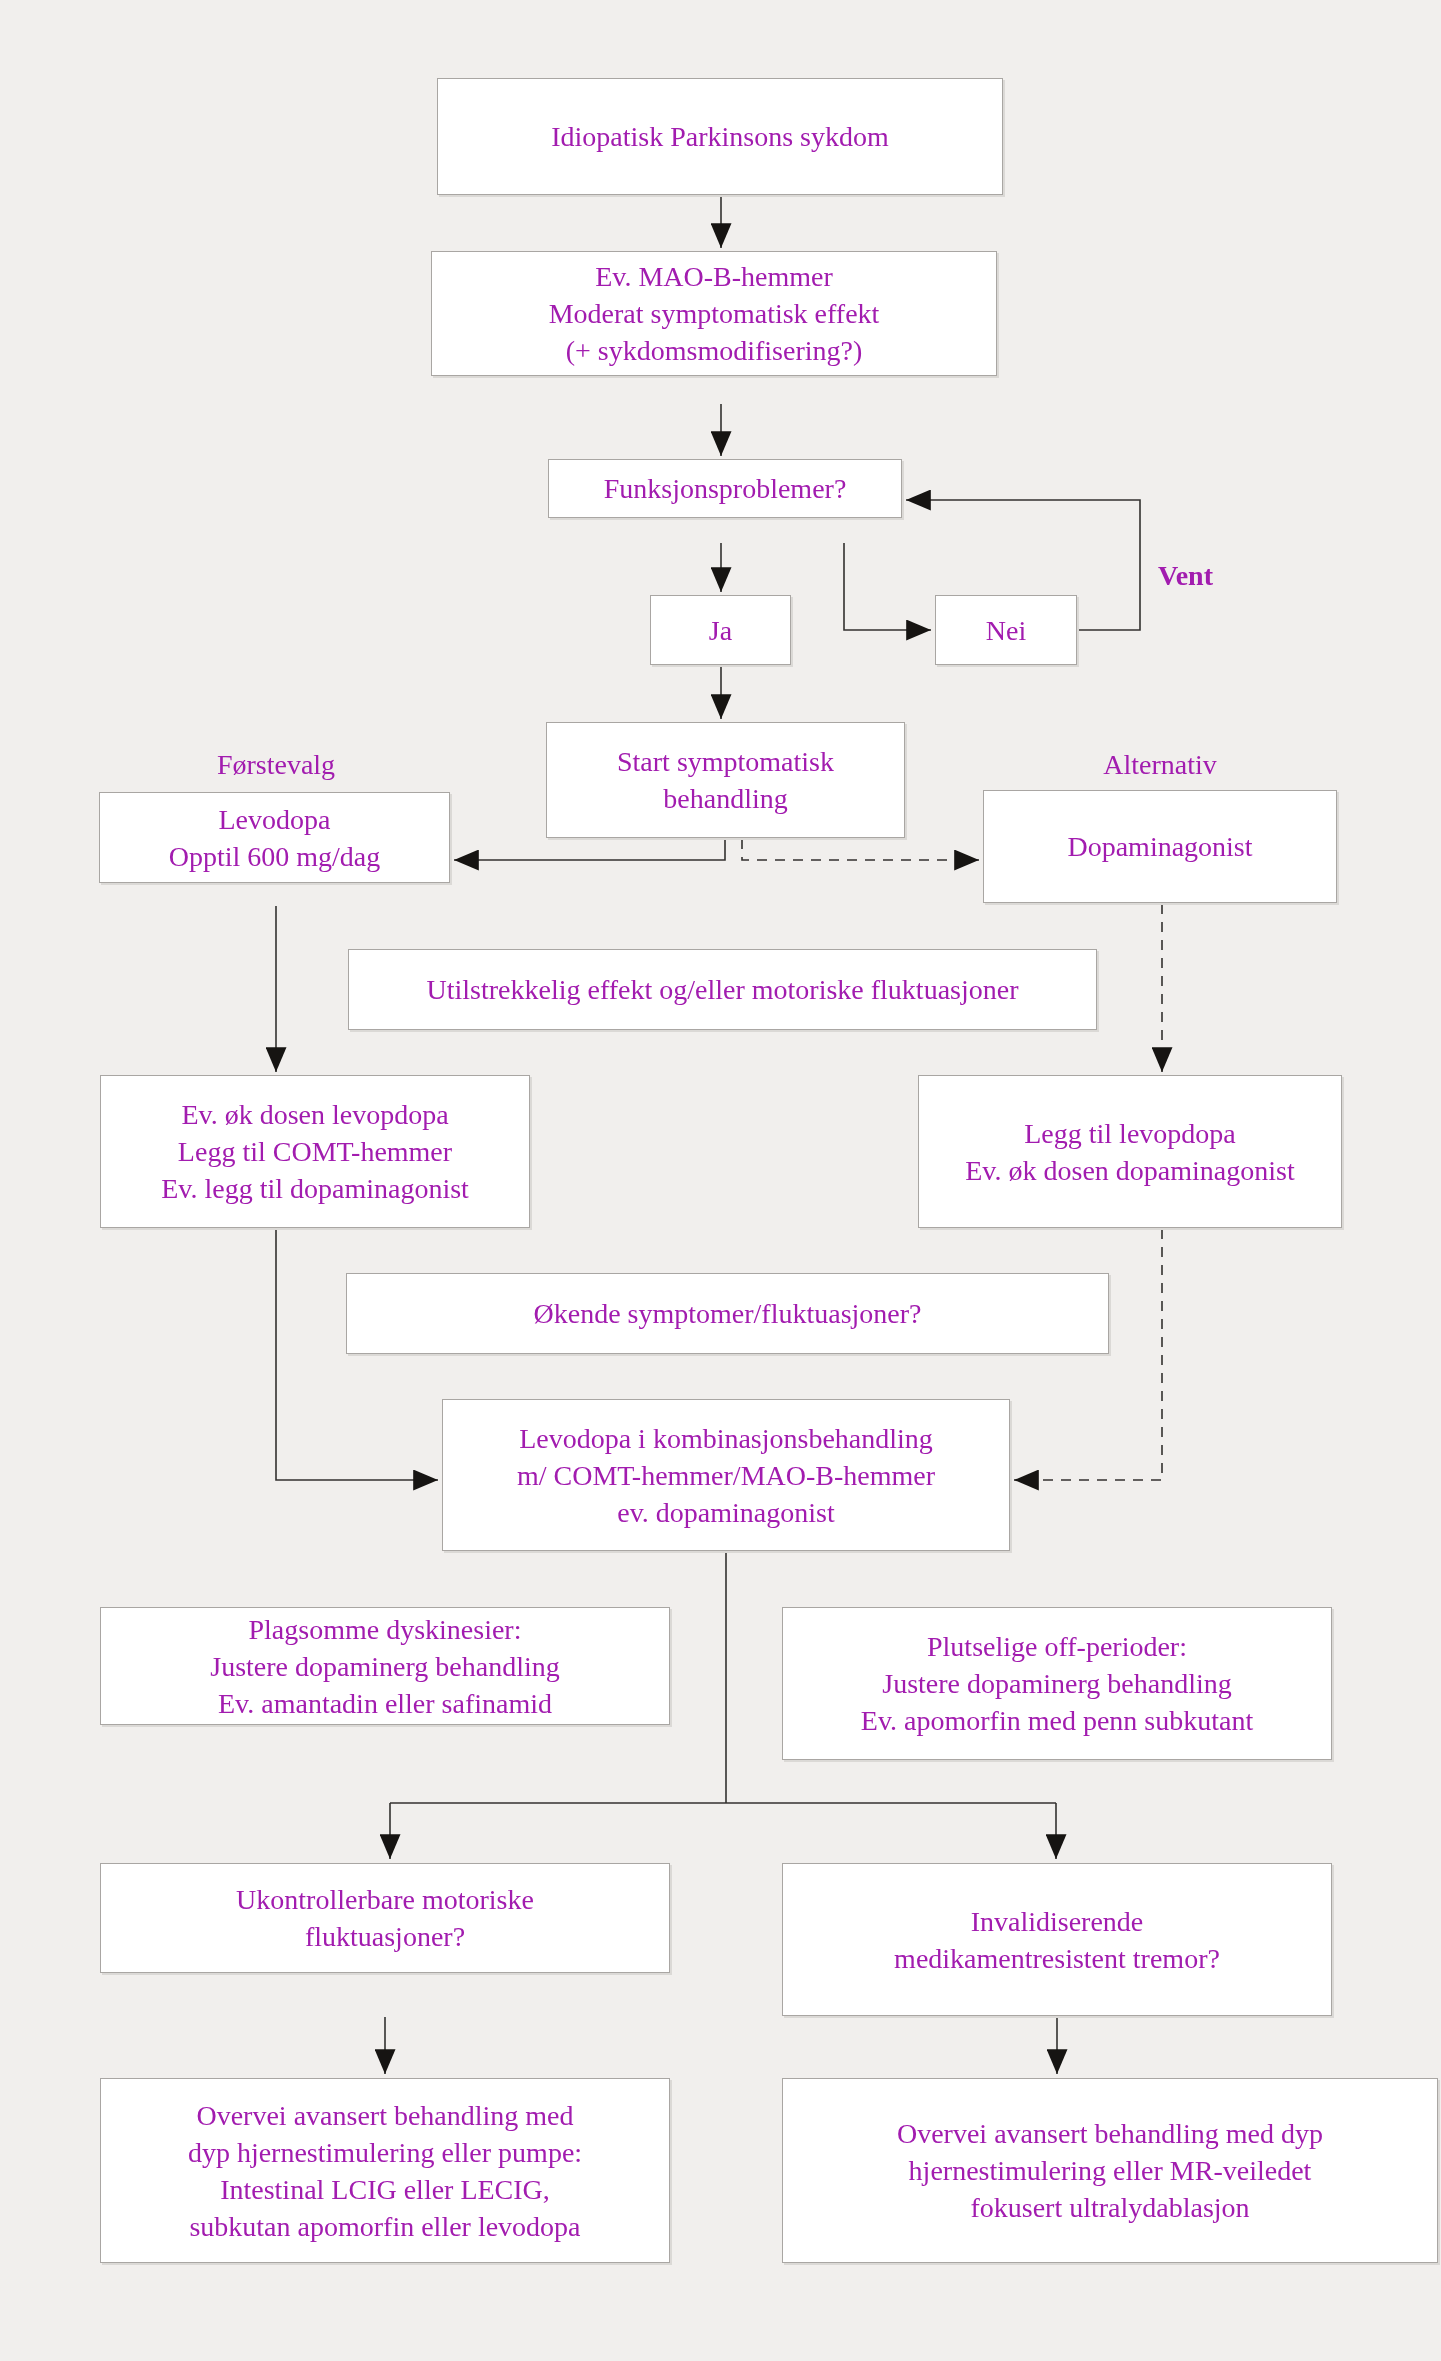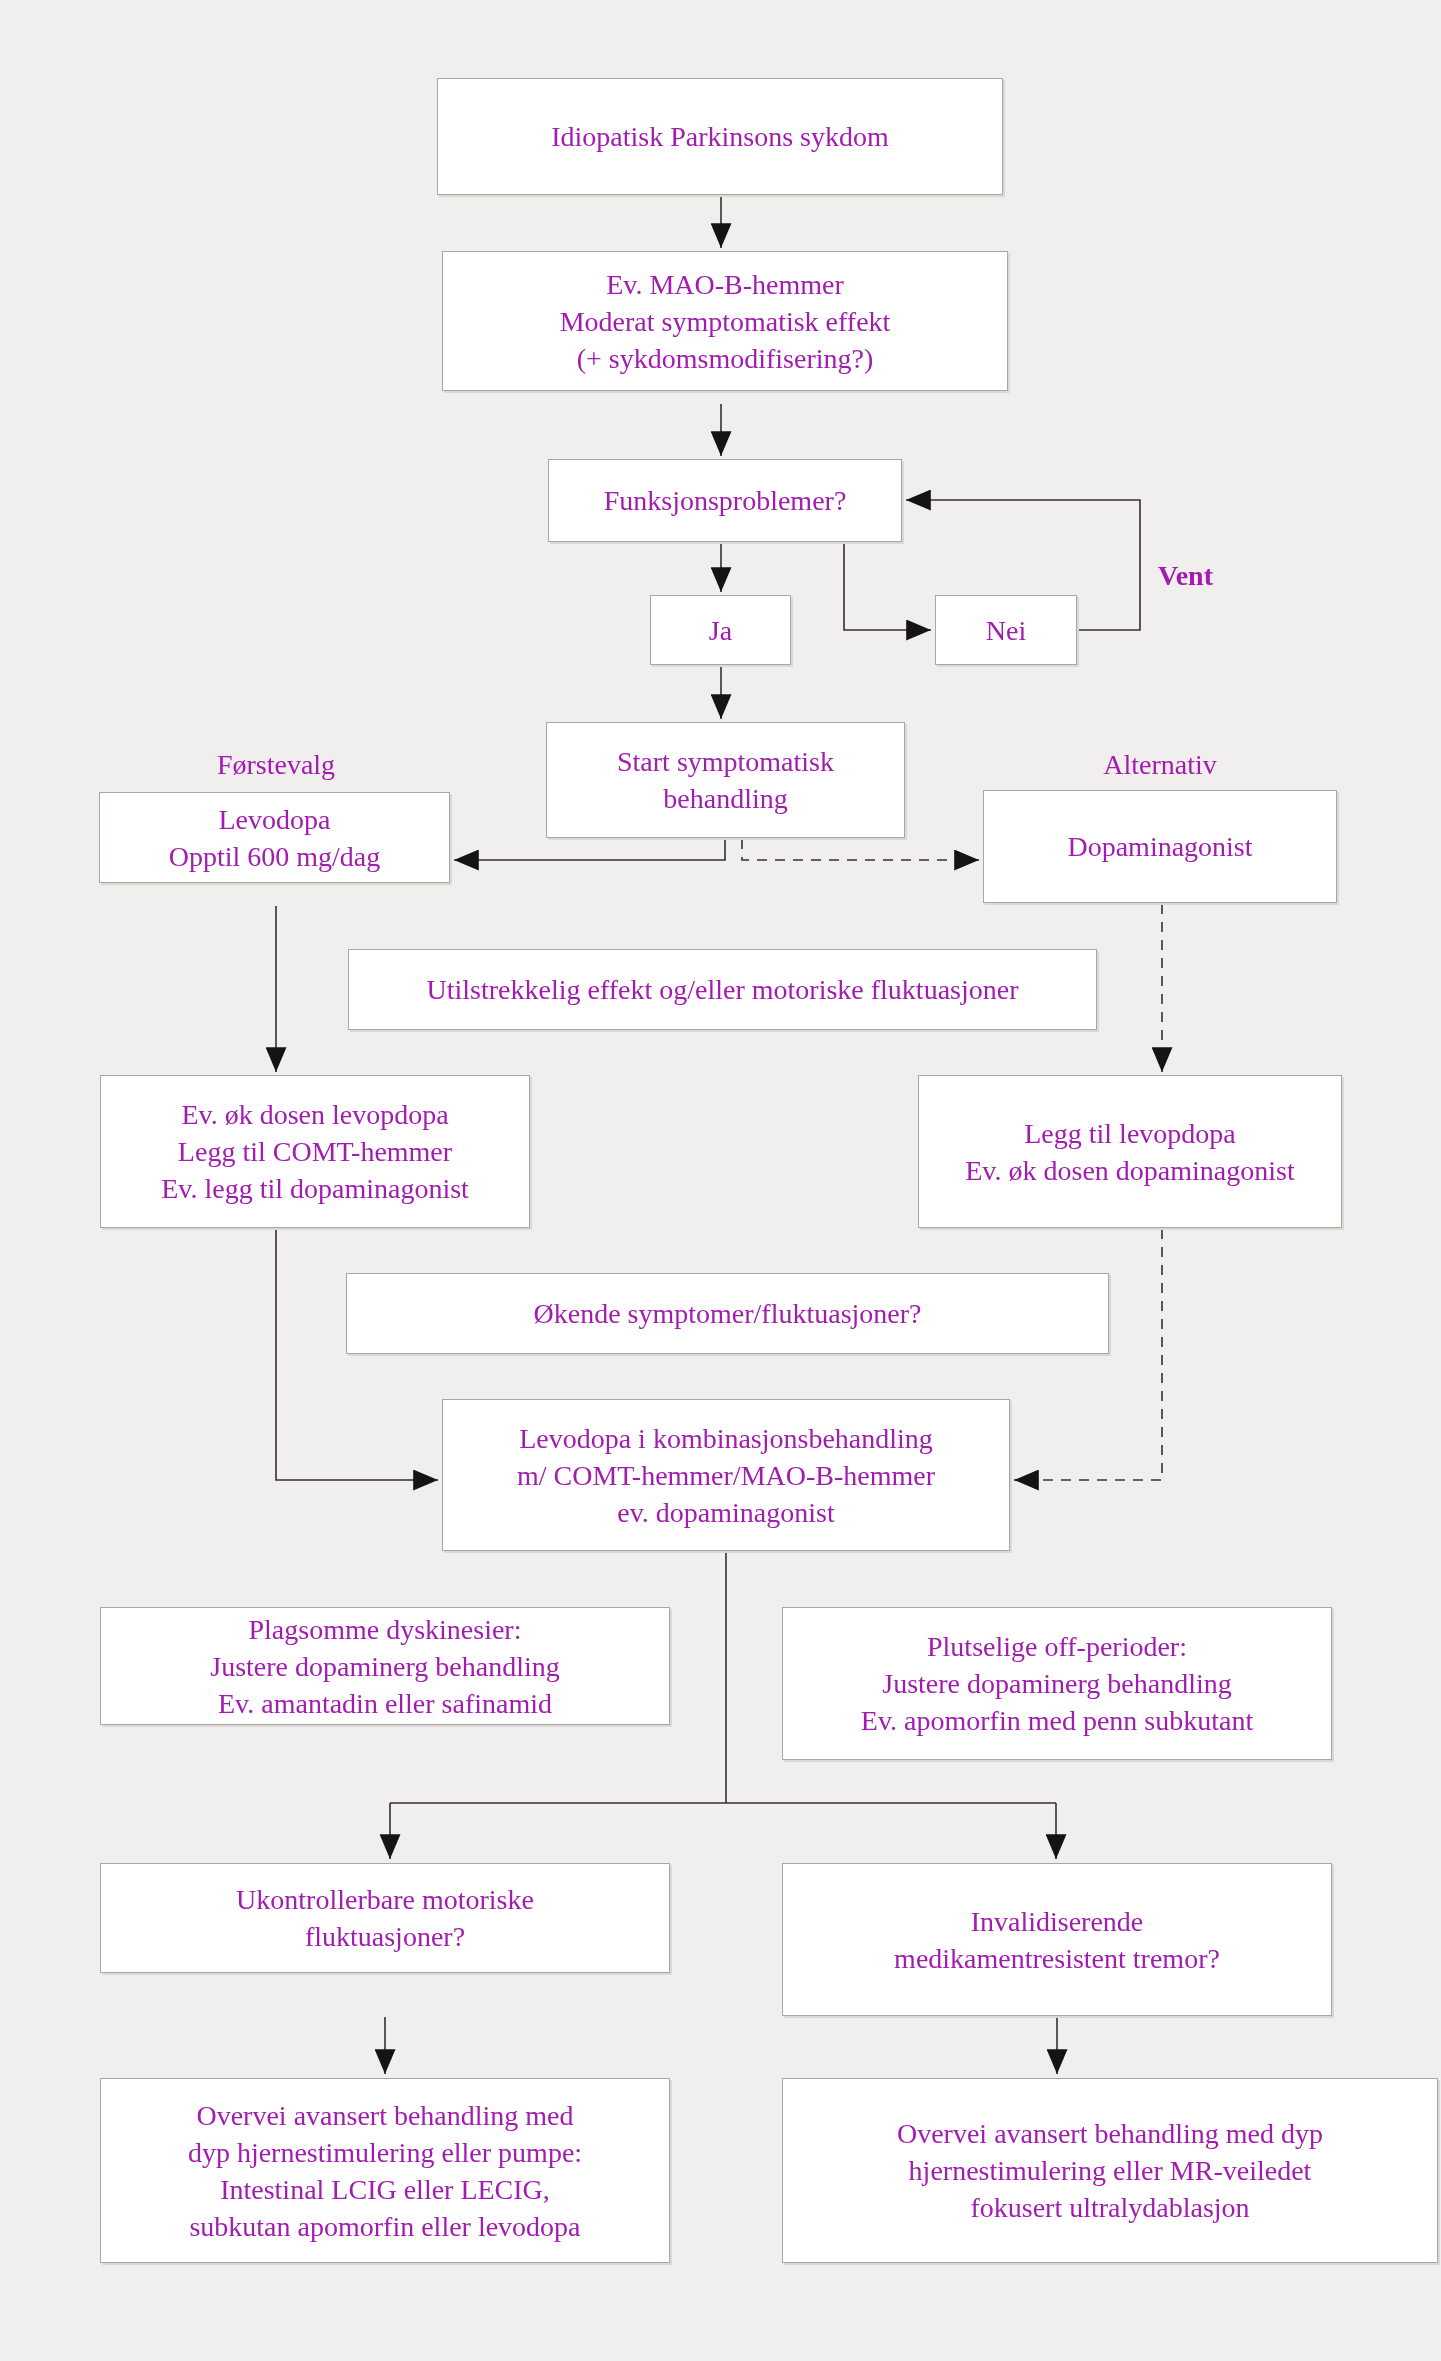--- a/index.html
+++ b/index.html
@@ -64,27 +64,27 @@
     <path class="wire" d="M390 1803 V1859" marker-end="url(#ah)"></path>
     <path class="wire" d="M1056 1803 V1859" marker-end="url(#ah)"></path>
     <path class="wire" d="M385 2017 V2074" marker-end="url(#ah)"></path>
     <path class="wire" d="M1057 2017 V2074" marker-end="url(#ah)"></path>
   </svg>
 
   <div class="node" style="left:437px;top:78px;width:566px;height:117px">
     <span class="ln">Idiopatisk Parkinsons sykdom</span>
   </div>
 
-  <div class="node" style="left:442px;top:251px;width:566px;height:140px">
+  <div class="node" style="left:431px;top:251px;width:566px;height:125px">
     <span class="ln">Ev. MAO-B-hemmer</span>
     <span class="ln">Moderat symptomatisk effekt</span>
     <span class="ln">(+ sykdomsmodifisering?)</span>
   </div>
 
-  <div class="node" style="left:548px;top:459px;width:354px;height:83px">
+  <div class="node" style="left:548px;top:459px;width:354px;height:59px">
     <span class="ln">Funksjonsproblemer?</span>
   </div>
 
   <div class="node" style="left:650px;top:595px;width:141px;height:70px">
     <span class="ln">Ja</span>
   </div>
 
   <div class="node" style="left:935px;top:595px;width:142px;height:70px">
     <span class="ln">Nei</span>
   </div>

